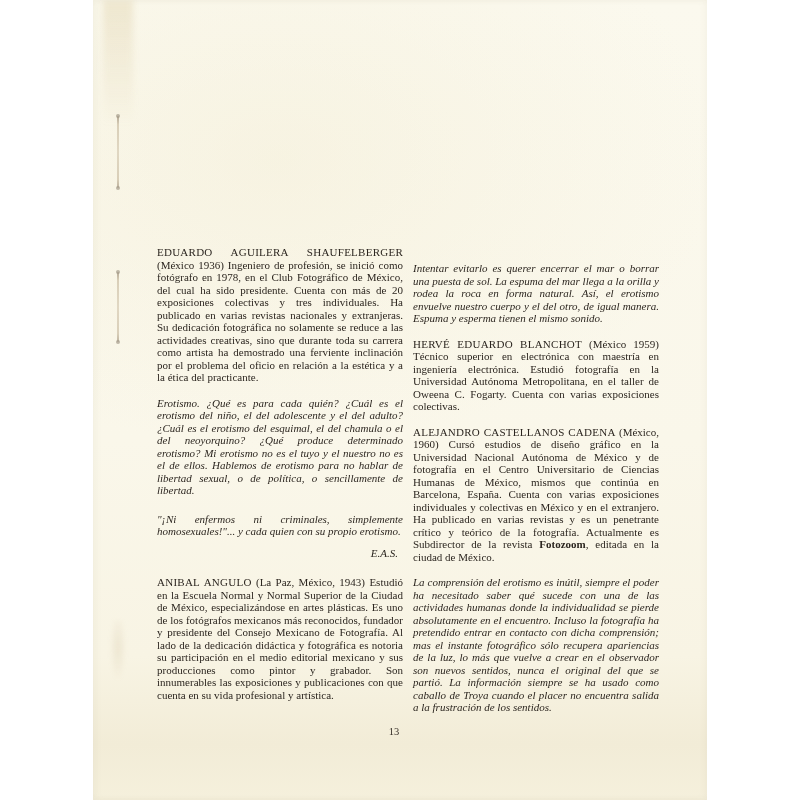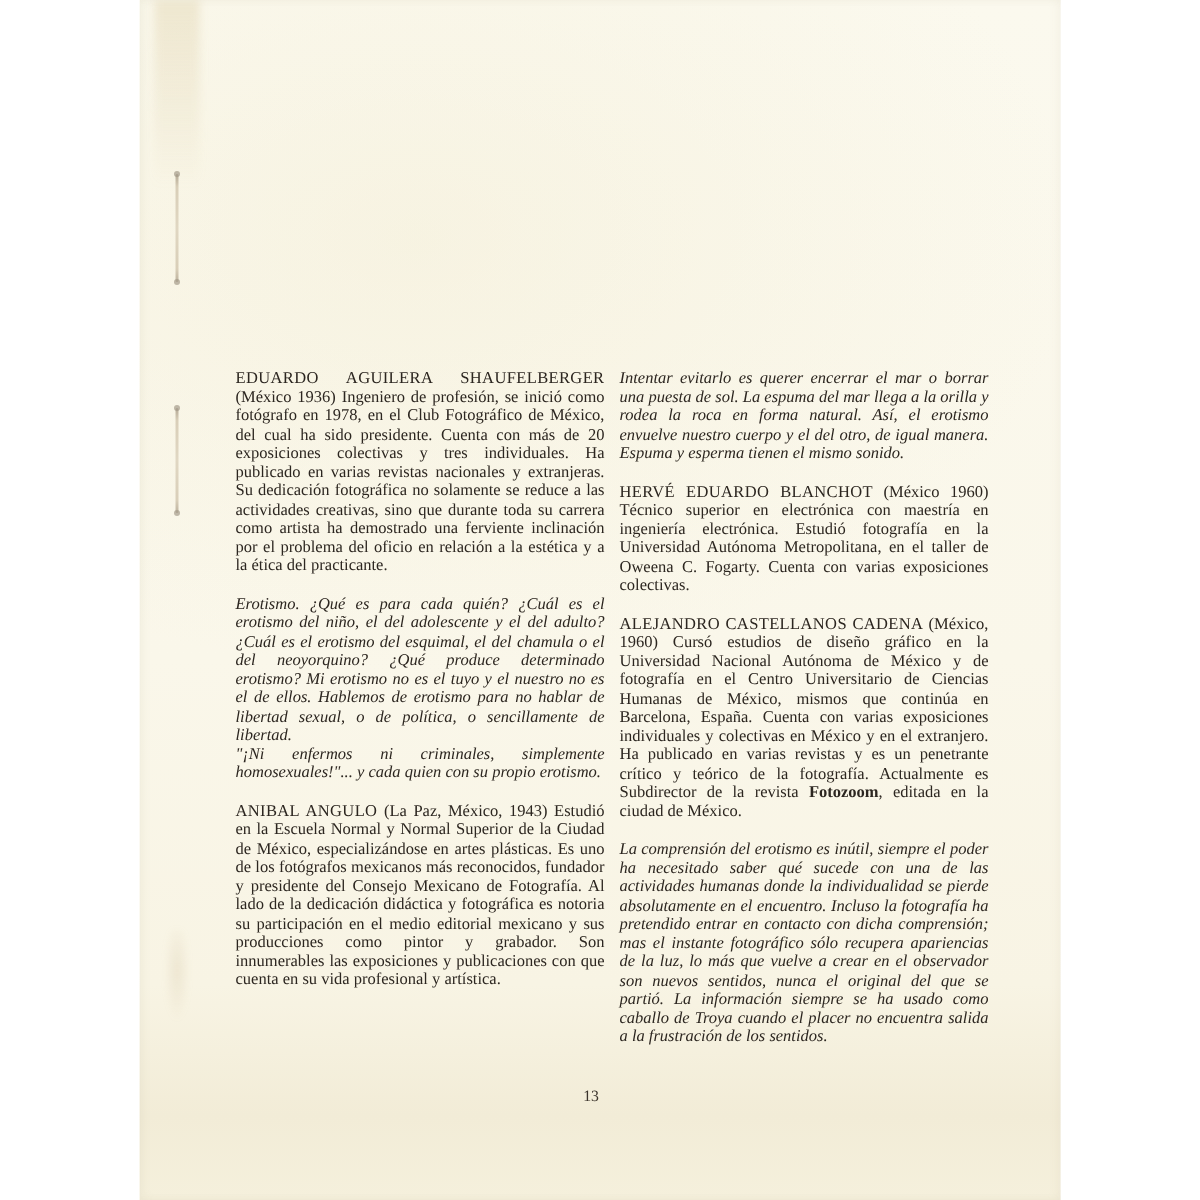--- a/index.html
+++ b/index.html
@@ -82,21 +82,21 @@
     line-height: 12.5px;
     text-align: justify;
   }
   .col-left  { left: 64px; }
   .col-right { left: 320px; }
 
   .col p { margin: 0; }
   p.bio   { margin-bottom: 13px; }
   p.quote { font-style: italic; margin-bottom: 0; }
   p.quote + p.bio, p.bio + p.quote, p.sig + p.bio { margin-top: 13px; }
-  p.quote { margin-top: 0; }
+  p.quote { margin-top: 16px; }
   .col-left p.bio + p.quote { margin-top: 13px; }
   p.sig {
     font-style: italic;
     text-align: right;
     padding-right: 5px;
     margin-top: 9px;
     margin-bottom: 17px;
   }
   .caps-name { letter-spacing: 0.25px; }
   .journal-bold { font-weight: bold; }
@@ -119,29 +119,30 @@
     <div class="smudge"></div>
     <div class="smudge2"></div>
     <div class="stitch stitch-1"></div>
     <div class="stitch stitch-2"></div>
 
     <div class="col col-left">
       <p class="bio"><span class="caps-name">EDUARDO AGUILERA SHAUFELBERGER</span><span> (México 1936) Ingeniero de profesión, se inició como fotógrafo en 1978, en el Club Fotográfico de México, del cual ha sido presidente. Cuenta con más de 20 exposiciones colectivas y tres individuales. Ha publicado en varias revistas nacionales y extranjeras. Su dedicación fotográfica no solamente se reduce a las actividades creativas, sino que durante toda su carrera como artista ha demostrado una ferviente inclinación por el problema del oficio en relación a la estética y a la ética del practicante.</span></p>
 
       <p class="quote">Erotismo. ¿Qué es para cada quién? ¿Cuál es el erotismo del niño, el del adolescente y el del adulto? ¿Cuál es el erotismo del esquimal, el del chamula o el del neoyorquino? ¿Qué produce determinado erotismo? Mi erotismo no es el tuyo y el nuestro no es el de ellos. Hablemos de erotismo para no hablar de libertad sexual, o de política, o sencillamente de libertad.</p>
       <p class="quote">"¡Ni enfermos ni criminales, simplemente homosexuales!"... y cada quien con su propio erotismo.</p>
+      <p class="sig">E.A.S.</p>
 
       <p class="bio"><span class="caps-name">ANIBAL ANGULO</span><span> (La Paz, México, 1943) Estudió en la Escuela Normal y Normal Superior de la Ciudad de México, especializándose en artes plásticas. Es uno de los fotógrafos mexicanos más reconocidos, fundador y presidente del Consejo Mexicano de Fotografía. Al lado de la dedicación didáctica y fotográfica es notoria su participación en el medio editorial mexicano y sus producciones como pintor y grabador. Son innumerables las exposiciones y publicaciones con que cuenta en su vida profesional y artística.</span></p>
 
     </div>
 
     <div class="col col-right">
       <p class="quote">Intentar evitarlo es querer encerrar el mar o borrar una puesta de sol. La espuma del mar llega a la orilla y rodea la roca en forma natural. Así, el erotismo envuelve nuestro cuerpo y el del otro, de igual manera. Espuma y esperma tienen el mismo sonido.</p>
 
-      <p class="bio"><span class="caps-name">HERVÉ EDUARDO BLANCHOT</span><span> (México 1960) Técnico superior en electrónica con maestría en ingeniería electrónica. Estudió fotografía en la Universidad Autónoma Metropolitana, en el taller de Oweena C. Fogarty. Cuenta con varias exposiciones colectivas.</span></p>
+      <p class="bio"><span class="caps-name">HERVÉ EDUARDO BLANCHOT</span><span> (México 1959) Técnico superior en electrónica con maestría en ingeniería electrónica. Estudió fotografía en la Universidad Autónoma Metropolitana, en el taller de Oweena C. Fogarty. Cuenta con varias exposiciones colectivas.</span></p>
 
       <p class="bio"><span class="caps-name">ALEJANDRO CASTELLANOS CADENA</span><span> (México, 1960) Cursó estudios de diseño gráfico en la Universidad Nacional Autónoma de México y de fotografía en el Centro Universitario de Ciencias Humanas de México, mismos que continúa en Barcelona, España. Cuenta con varias exposiciones individuales y colectivas en México y en el extranjero. Ha publicado en varias revistas y es un penetrante crítico y teórico de la fotografía. Actualmente es Subdirector de la revista </span><span class="journal-bold">Fotozoom</span><span>, editada en la ciudad de México.</span></p>
 
       <p class="quote">La comprensión del erotismo es inútil, siempre el poder ha necesitado saber qué sucede con una de las actividades humanas donde la individualidad se pierde absolutamente en el encuentro. Incluso la fotografía ha pretendido entrar en contacto con dicha comprensión; mas el instante fotográfico sólo recupera apariencias de la luz, lo más que vuelve a crear en el observador son nuevos sentidos, nunca el original del que se partió. La información siempre se ha usado como caballo de Troya cuando el placer no encuentra salida a la frustración de los sentidos.</p>
     </div>
 
     <div class="page-number">13</div>
   </div>
 </div>
 

